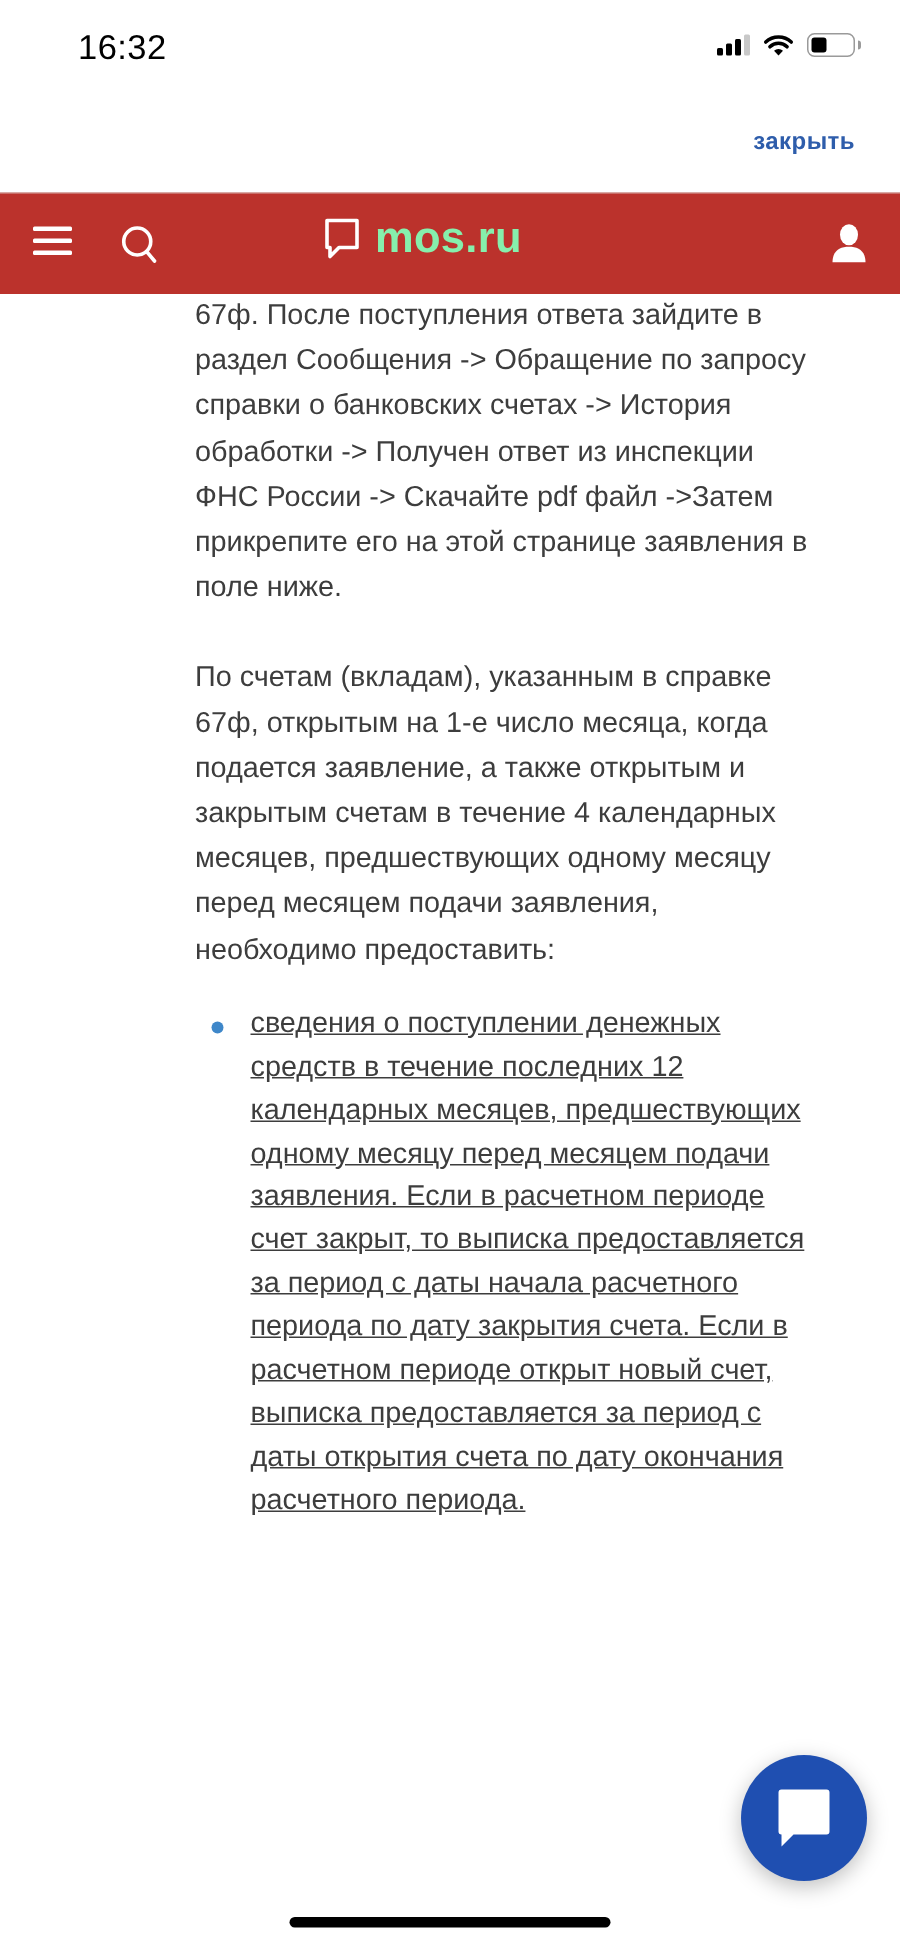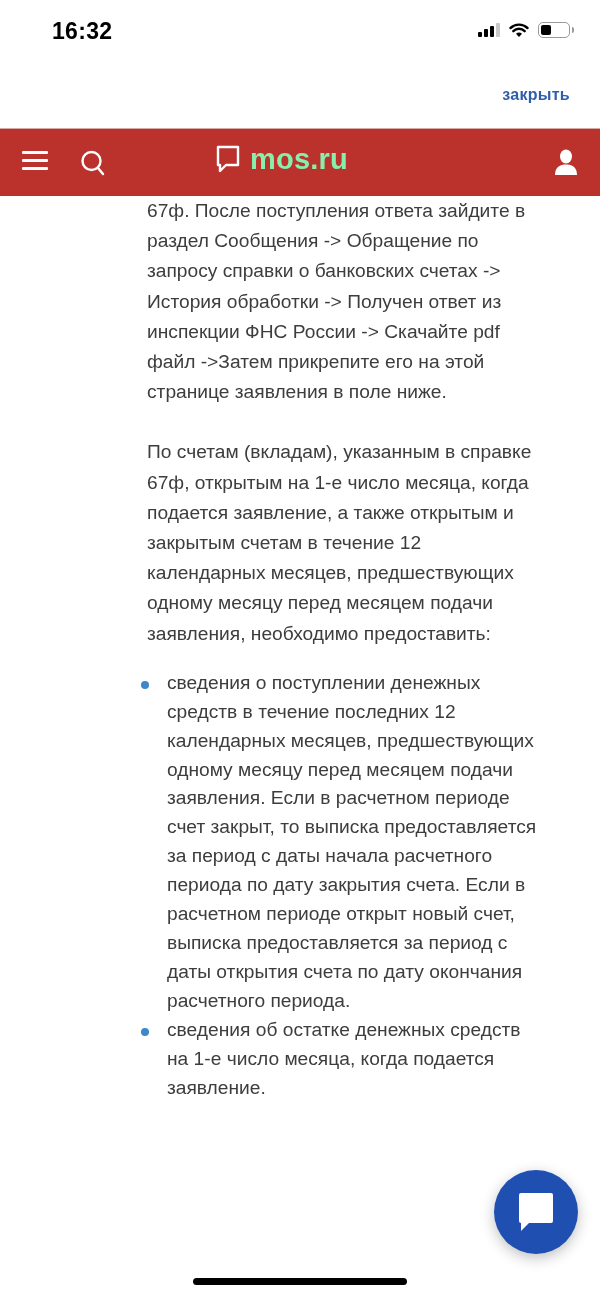--- a/index.html
+++ b/index.html
@@ -8,21 +8,21 @@
       background: #ffffff;
       font-family: "Liberation Sans", sans-serif;
       color: #3a3a3a;
     }
     .status-bar {
       position: absolute; left: 0; top: 0; width: 600px; height: 66px;
       background: #fff;
     }
     .status-time {
       position: absolute; left: 52px; top: 18px;
-      font-size: 23px; font-weight: bold; color: #000;
+      font-size: 23px; font-weight: normal; color: #000;
       letter-spacing: 0.3px;
     }
     .status-icons {
       position: absolute; right: 30px; top: 22px;
       display: flex; align-items: center; gap: 9px;
     }
     .signal { display: flex; align-items: flex-end; gap: 2px; height: 14px; }
     .signal span { width: 4px; background: #000; border-radius: 1px; }
     .signal span.dim { background: #c8c8c8; }
     .battery {
@@ -60,24 +60,24 @@
       position: absolute; left: 216px; top: 14px;
       display: flex; align-items: center; gap: 10px;
     }
     .logo-text { color: #86efac; font-size: 29px; font-weight: bold; letter-spacing: 0.2px; }
     .user-icon { right: 22px; left: auto; top: 20px; width: 24px; height: 26px; }
 
     .content {
       position: absolute; left: 130px; top: 196px; width: 410px;
       font-size: 19.2px; line-height: 30.2px; color: #3d3d3d;
     }
-    .para { margin-top: 0; margin-left: 17px; }
+    .para { margin-top: 0; }
     .para + .gap { height: 30px; }
     .heading-bold { font-weight: bold; color: #2e2e2e; }
-    .bullet-list { list-style: none; margin-top: 20px; margin-left: 0; }
+    .bullet-list { list-style: none; margin-top: 20px; margin-left: 0; text-decoration: underline; }
     .bullet-item { position: relative; padding-left: 37px; line-height: 28.9px; margin-left: 0; }
     .bullet-dot {
       position: absolute; left: 11px; top: 12px;
       width: 8px; height: 8px; border-radius: 50%; background: #3e87c9;
     }
 
     .chat-fab {
       position: absolute; left: 494px; top: 1170px; width: 84px; height: 84px;
       border-radius: 50%; background: #1f4fb1;
       box-shadow: 0 4px 14px rgba(0,0,0,0.25);
@@ -133,29 +133,25 @@
   </div>
   <svg class="hdr-icon user-icon" viewBox="0 0 24 26">
     <ellipse cx="12" cy="7.5" rx="6" ry="7" fill="#fff"></ellipse>
     <path d="M1 26 C1 18 6 15.5 12 15.5 C18 15.5 23 18 23 26 Z" fill="#fff"></path>
   </svg>
 </div>
 
 <div class="content">
   <p class="para">67ф. После поступления ответа зайдите в раздел Сообщения -&gt; Обращение по запросу справки о банковских счетах -&gt; История обработки -&gt; Получен ответ из инспекции ФНС России -&gt; Скачайте pdf файл -&gt;Затем прикрепите его на этой странице заявления в поле ниже.</p>
   <div class="gap" style="height:30px"></div>
-  <p class="para">По счетам (вкладам), указанным в справке 67ф, открытым на 1-е число месяца, когда подается заявление, а также открытым и закрытым счетам в течение 12 календарных месяцев, предшествующих одному месяцу перед месяцем подачи заявления, необходимо предоставить:</p>
+  <p class="para">По счетам (вкладам), указанным в справке 67ф, открытым на 1-е число месяца, когда подается заявление, а также открытым и закрытым счетам в течение 4 календарных месяцев, предшествующих одному месяцу перед месяцем подачи заявления, необходимо предоставить:</p>
   <ul class="bullet-list">
     <li class="bullet-item">
       <span class="bullet-dot"></span>
       <span>сведения о поступлении денежных средств в течение последних 12 календарных месяцев, предшествующих одному месяцу перед месяцем подачи заявления. Если в расчетном периоде счет закрыт, то выписка предоставляется за период с даты начала расчетного периода по дату закрытия счета. Если в расчетном периоде открыт новый счет, выписка предоставляется за период с даты открытия счета по дату окончания расчетного периода.</span>
-    </li>
-    <li class="bullet-item">
-      <span class="bullet-dot"></span>
-      <span>сведения об остатке денежных средств на 1-е число месяца, когда подается заявление.</span>
     </li>
   </ul>
 </div>
 
 <div class="chat-fab">
   <svg width="38" height="42" viewBox="0 0 38 42">
     <path d="M4 2 H34 Q36 2 36 4 V30 Q36 32 34 32 H12 L4 40 V32 Q2 32 2 30 V4 Q2 2 4 2 Z" fill="#fff"></path>
   </svg>
 </div>
 

